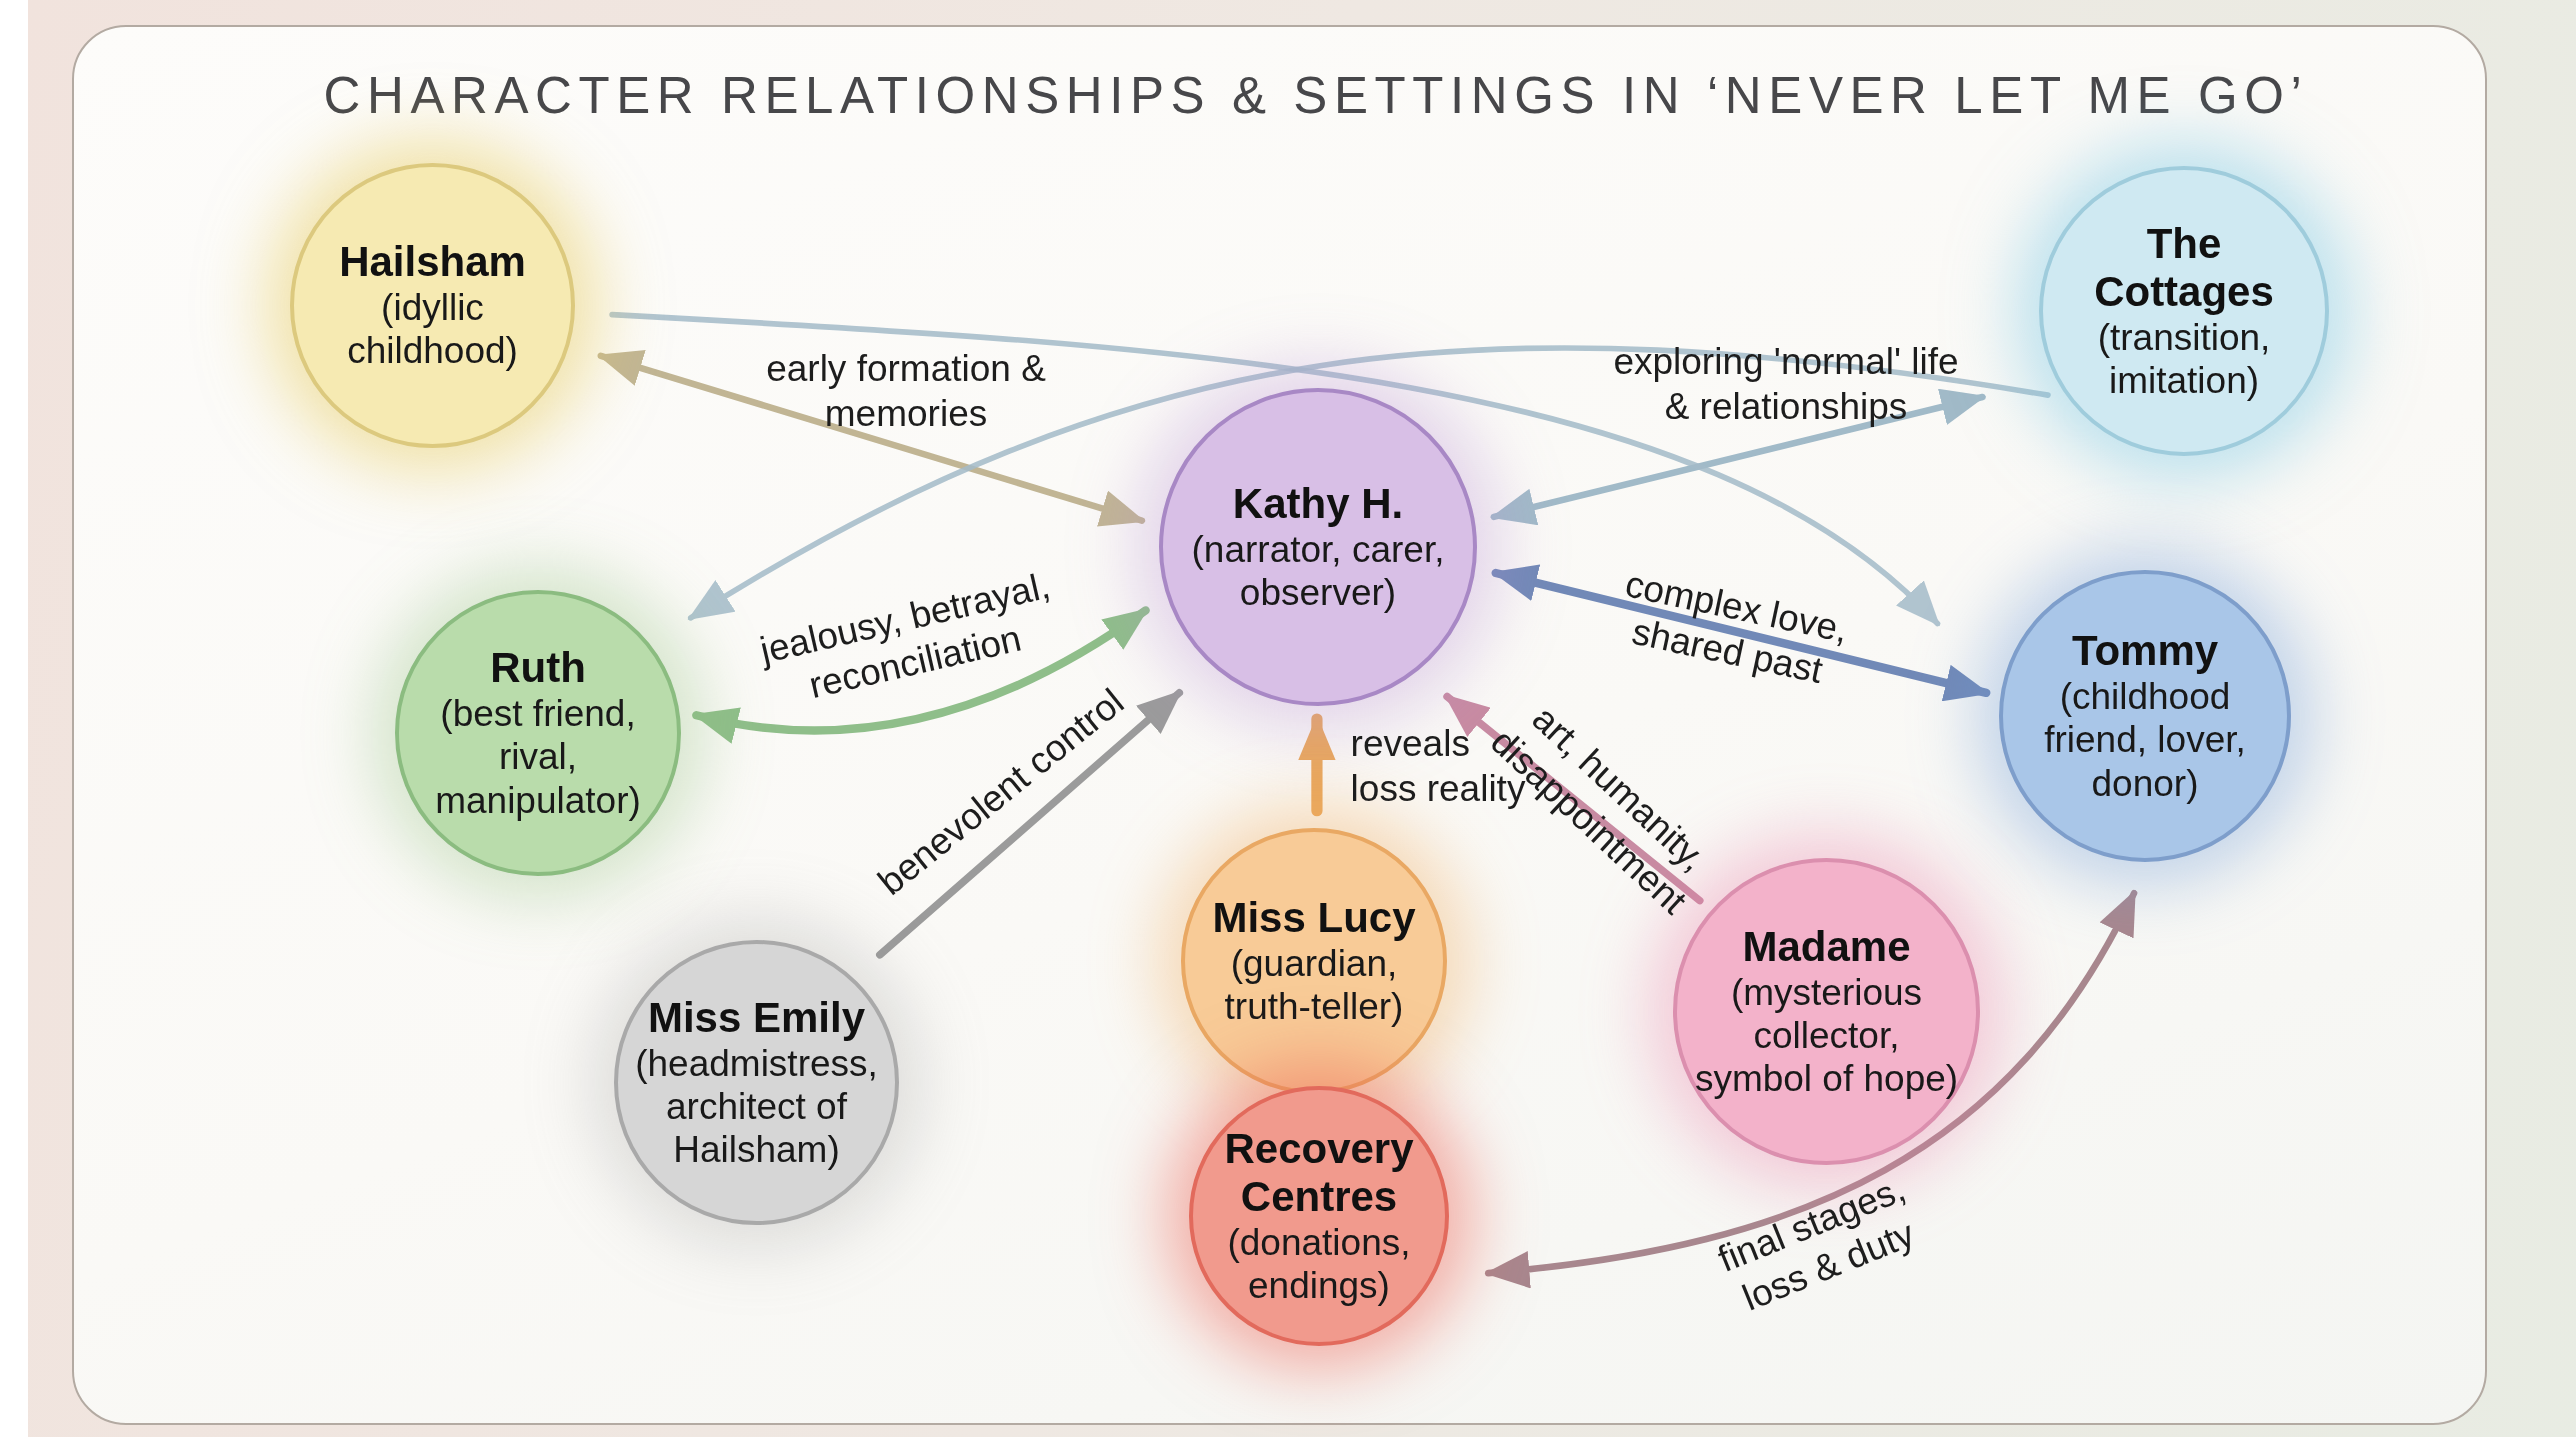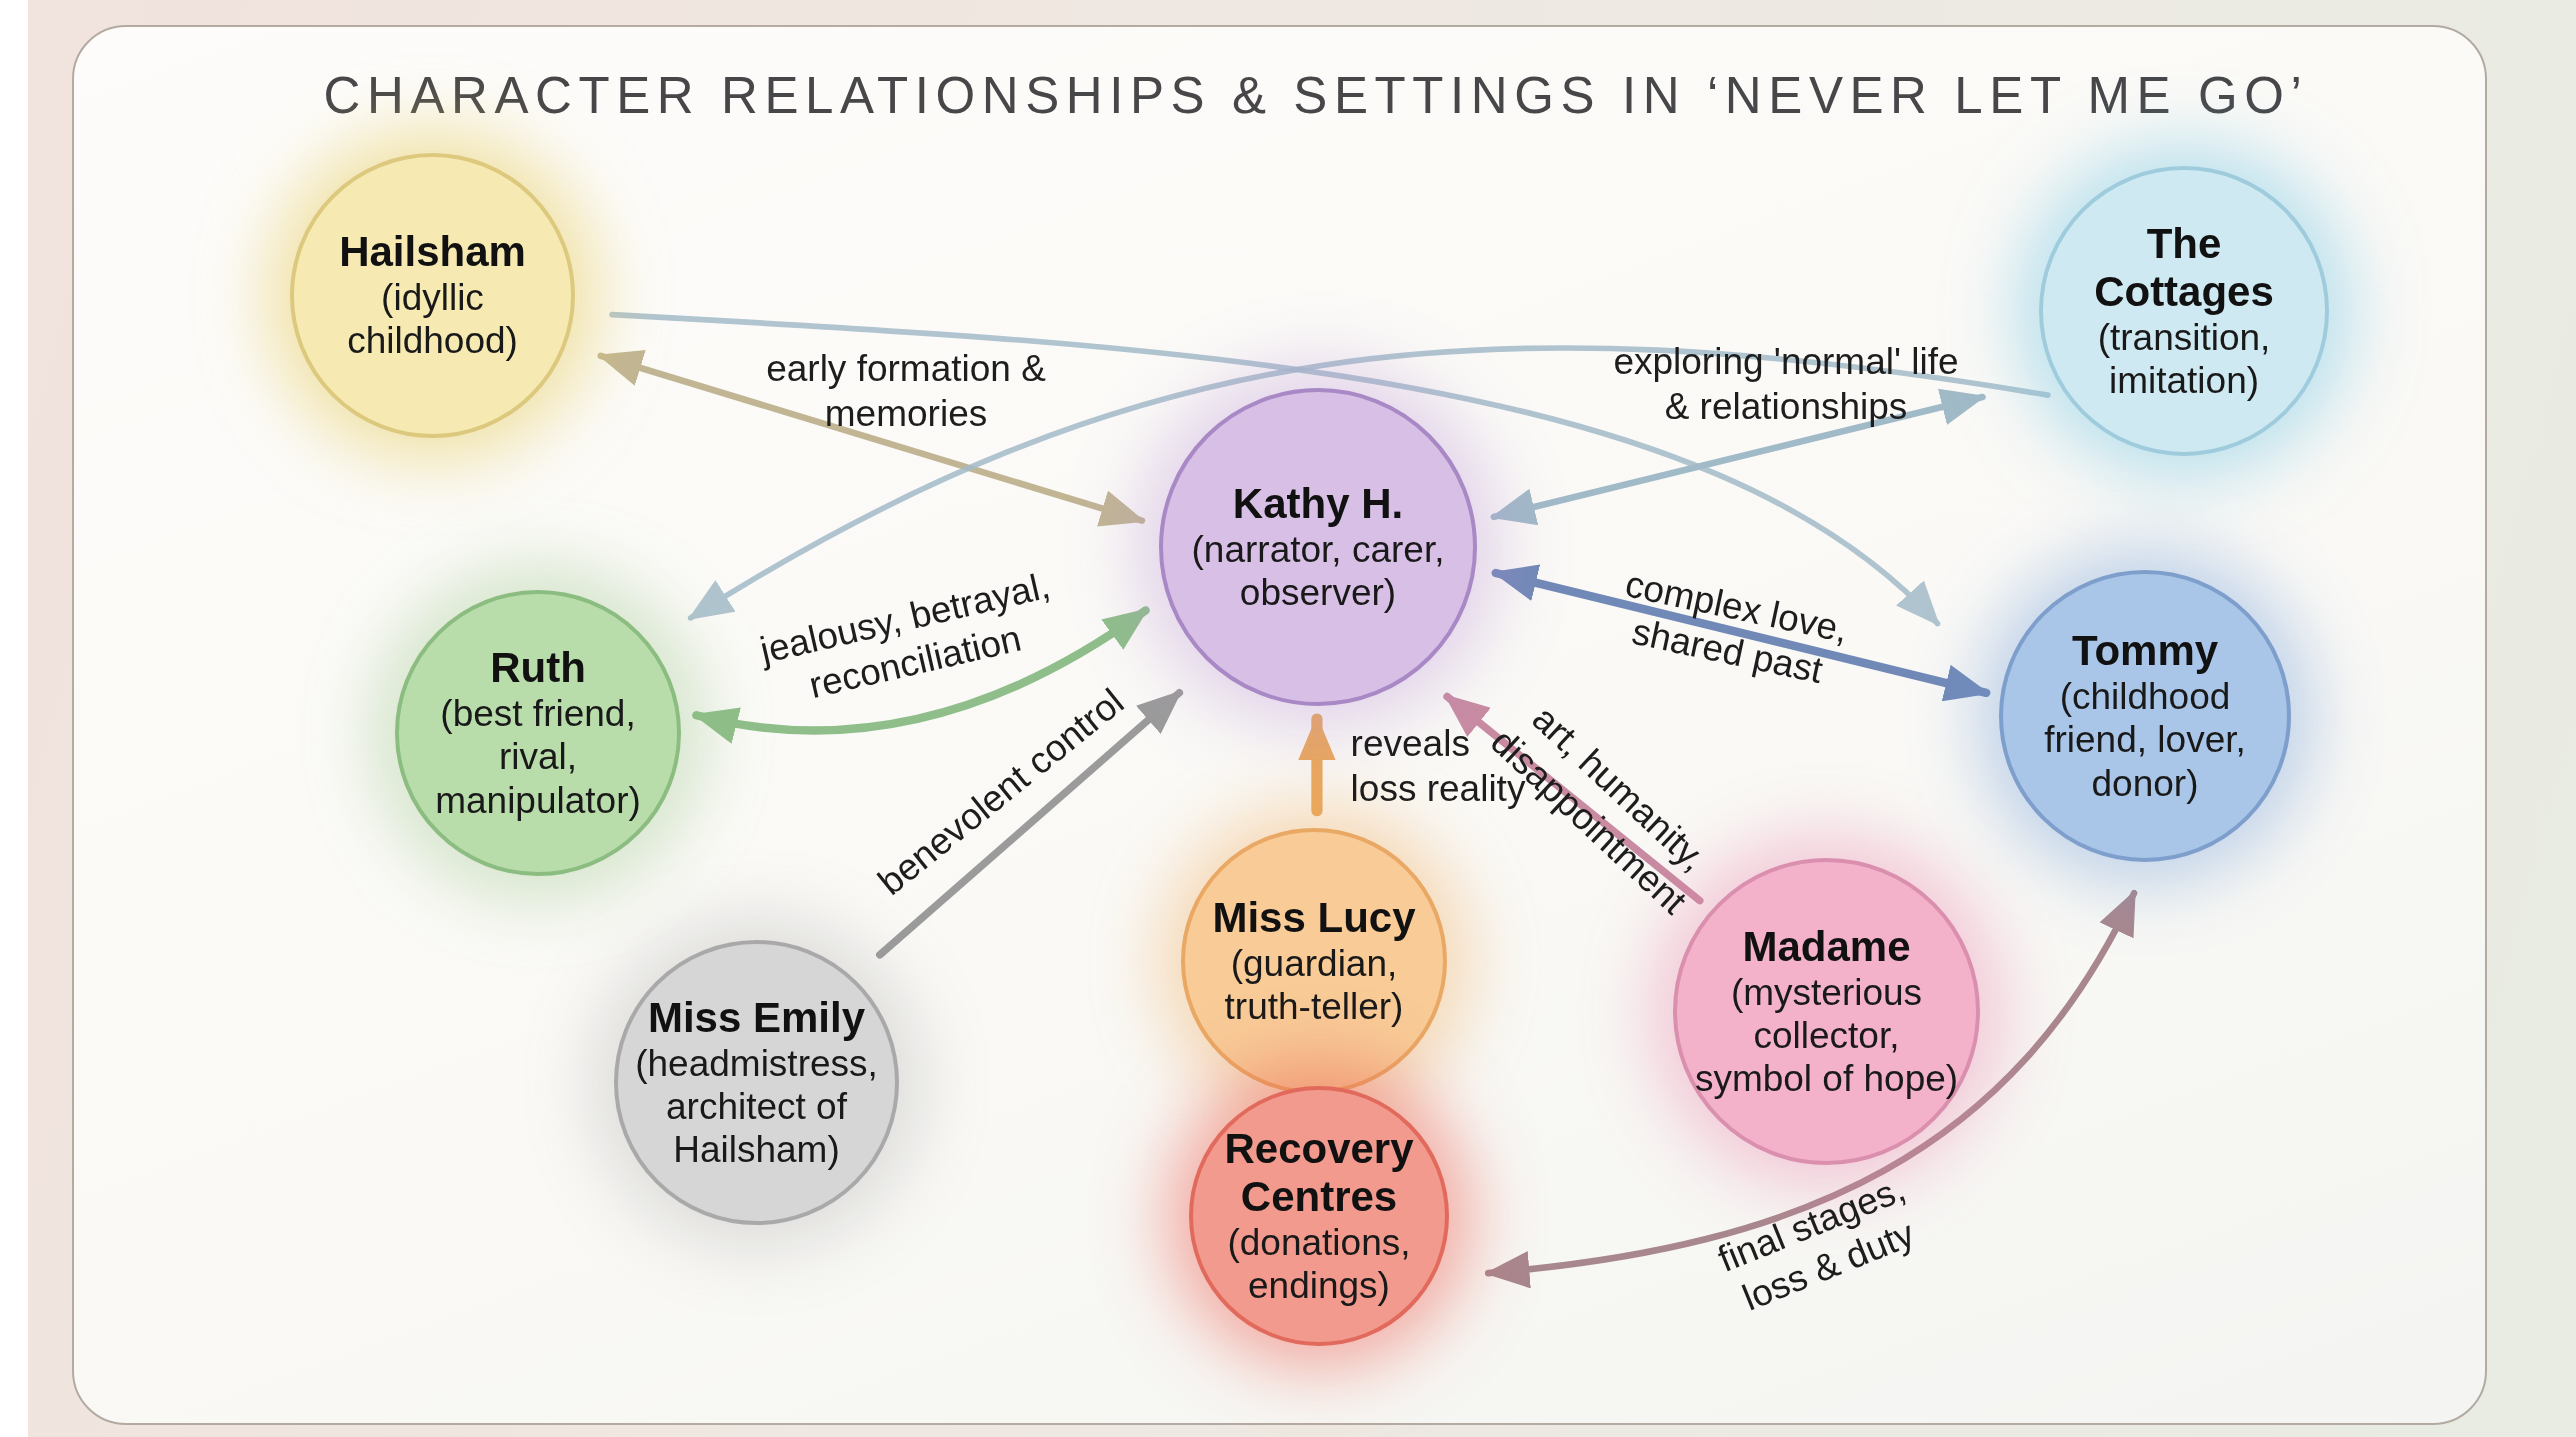--- a/index.html
+++ b/index.html
@@ -78,21 +78,21 @@
       <path d="M 1568 612 L 2092 740" fill="none" stroke="#7189b7" stroke-width="9" stroke-linecap="round" opacity="1" marker-end="url(#mk2)" marker-start="url(#mk2)"></path>
       <path d="M 714 764 Q 954 826 1194 652" fill="none" stroke="#8fbe8a" stroke-width="9" stroke-linecap="round" opacity="1" marker-end="url(#mk3)" marker-start="url(#mk3)"></path>
       <path d="M 2158 422 C 1550 320 1180 360 708 660" fill="none" stroke="#a4bbc9" stroke-width="6" stroke-linecap="round" opacity="0.85" marker-end="url(#mk4)"></path>
       <path d="M 624 336 C 1250 370 1800 400 2040 666" fill="none" stroke="#a4bbc9" stroke-width="6" stroke-linecap="round" opacity="0.85" marker-end="url(#mk5)"></path>
       <path d="M 910 1020 L 1230 740" fill="none" stroke="#9b9b9b" stroke-width="8" stroke-linecap="round" opacity="1" marker-end="url(#mk6)"></path>
       <path d="M 1377 866 L 1377 768" fill="none" stroke="#e9a85e" stroke-width="12" stroke-linecap="round" opacity="1" marker-end="url(#mk7)"></path>
       <path d="M 1786 962 L 1516 744" fill="none" stroke="#c88ba2" stroke-width="8" stroke-linecap="round" opacity="1" marker-end="url(#mk8)"></path>
       <path d="M 1560 1360 C 1900 1332 2120 1230 2250 954" fill="none" stroke="#a8878e" stroke-width="7" stroke-linecap="round" opacity="1" marker-end="url(#mk9)" marker-start="url(#mk9)"></path>
     </svg>
 
-  <div class="node" style="left: 262px; top: 153px; height: 285px; width: 285px; background: rgb(246, 234, 178); border: 4.7px solid rgb(220, 201, 126); box-shadow: rgba(232, 206, 100, 0.55) 0px 0px 66px 24px;">
+  <div class="node" style="left: 262px; top: 163px; height: 285px; width: 285px; background: rgb(246, 234, 178); border: 4.7px solid rgb(220, 201, 126); box-shadow: rgba(232, 206, 100, 0.55) 0px 0px 66px 24px;">
     <div class="node-name">Hailsham</div>
     <div class="node-role">(idyllic
 childhood)</div>
   </div>
   <div class="node" style="left: 2011px; top: 166px; height: 290px; width: 290px; background: rgb(207, 233, 242); border: 4.7px solid rgb(159, 204, 220); box-shadow: rgba(125, 202, 230, 0.5) 0px 0px 66px 24px;">
     <div class="node-name">The
 Cottages</div>
     <div class="node-role">(transition,
 imitation)</div>
   </div>

